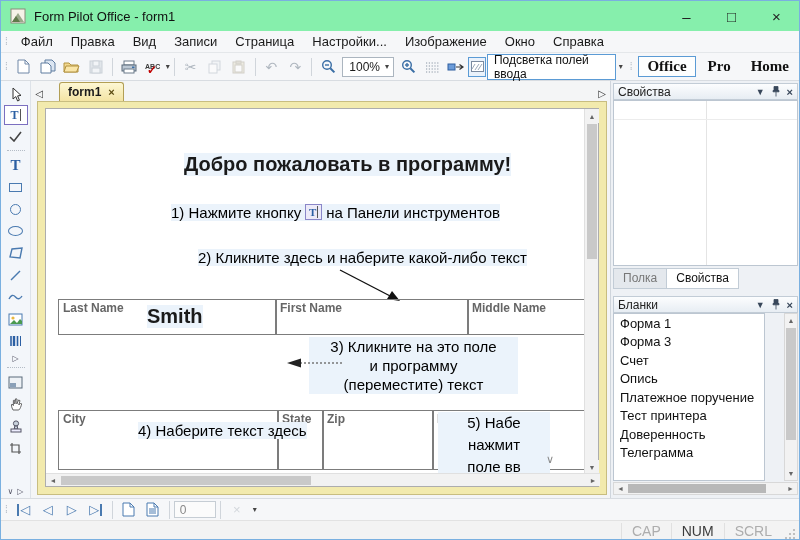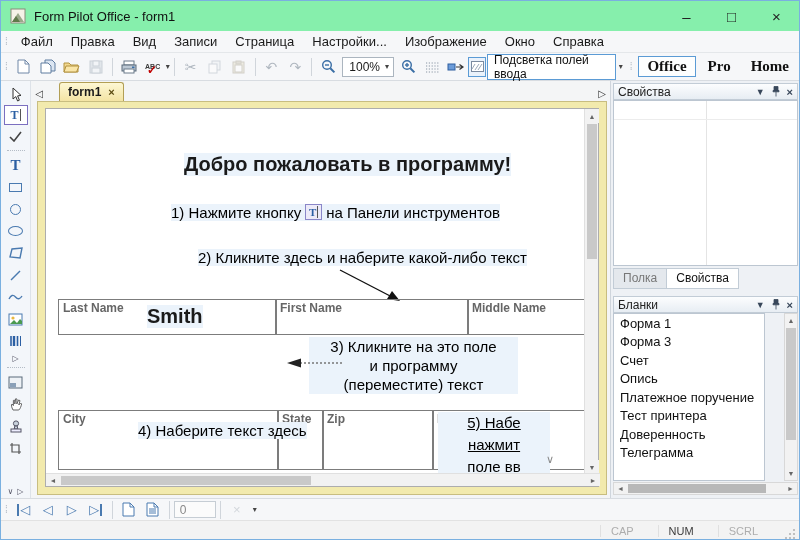--- a/index.html
+++ b/index.html
@@ -83,21 +83,21 @@
   .ptab.active { background:#fff; color:#111; }
   .blist { position:absolute; left:2px; background:#fff; border:1px solid #bcc6d1; overflow:hidden; }
   .blank-item { height:18.5px; display:flex; align-items:center; padding-left:6px; font-size:13px; color:#111; white-space:nowrap; }
 
   
   .bottombar { position:absolute; left:0; top:497px; width:100%; height:22px; background:#f6f7f9; border-top:1px solid #d8dce1; display:flex; align-items:center; }
   .nav-btn { width:24px; height:20px; display:flex; align-items:center; justify-content:center; color:#4a7ab0; font-size:13px; }
   .nav-bar-l { border-left:2px solid #4a7ab0; padding-left:1px; line-height:11px; height:12px; display:inline-block; }
   .nav-bar-r { border-right:2px solid #4a7ab0; padding-right:1px; line-height:11px; height:12px; display:inline-block; }
   .rec-input { width:42px; height:17px; border:1px solid #c6cdd4; background:#fbfbfb; color:#888; font-size:12px; padding-left:5px; font-family:"Liberation Sans",sans-serif; }
-  .statusbar { position:absolute; left:0; top:519px; width:100%; height:21px; background:#f3f3f3; border-top:1px solid #e2e2e2; display:flex; align-items:center; justify-content:flex-end; font-size:11px; color:#adadad;gap:14px; }
+  .statusbar { position:absolute; left:0; top:519px; width:100%; height:21px; background:#f3f3f3; border-top:1px solid #e2e2e2; display:flex; align-items:center; justify-content:flex-end; font-size:14px; color:#adadad; }
   .sind { padding:0 10px; border-left:1px solid #e0e0e0; }
   .sind.on { color:#3c3c3c; }
 </style>
 </head>
 <body>
 
 <div class="window">
 
   <div class="titlebar">
     <svg class="appicon" width="16" height="16" viewBox="0 0 16 16">
@@ -397,21 +397,21 @@
             <div class="fdiv" style="left:263px;"></div>
             <div class="fdiv" style="left:373px;"></div>
             <span class="flabel" style="left:4px">City</span>
             <span class="flabel" style="left:223px">State</span>
             <span class="flabel" style="left:268px">Zip</span>
             <span class="flabel" style="left:378px">Phone</span>
           </div>
 
           <div class="step hl abs" style="left:48px; top:313px;margin-left:44px;">4) Наберите текст здесь</div>
 
-          <div class="step hl abs" style="left:392px; top:303px; width:112px; text-align:center; line-height:22px; white-space:normal;text-decoration:underline;">
+          <div class="step hl abs" style="left:392px; top:303px; width:112px; text-align:center; line-height:22px; white-space:normal;">
             <div>5) Набе</div>
             <div>нажмит</div>
             <div>поле вв</div>
           </div>
           <span class="abs" style="left:500px; top:344px; font-size:11px; color:#888;">∨</span>
 
         </div>
 
         <div class="sb-v">
           <span class="sb-btn" style="left:0; top:0; width:14px; height:14px;">▲</span>

